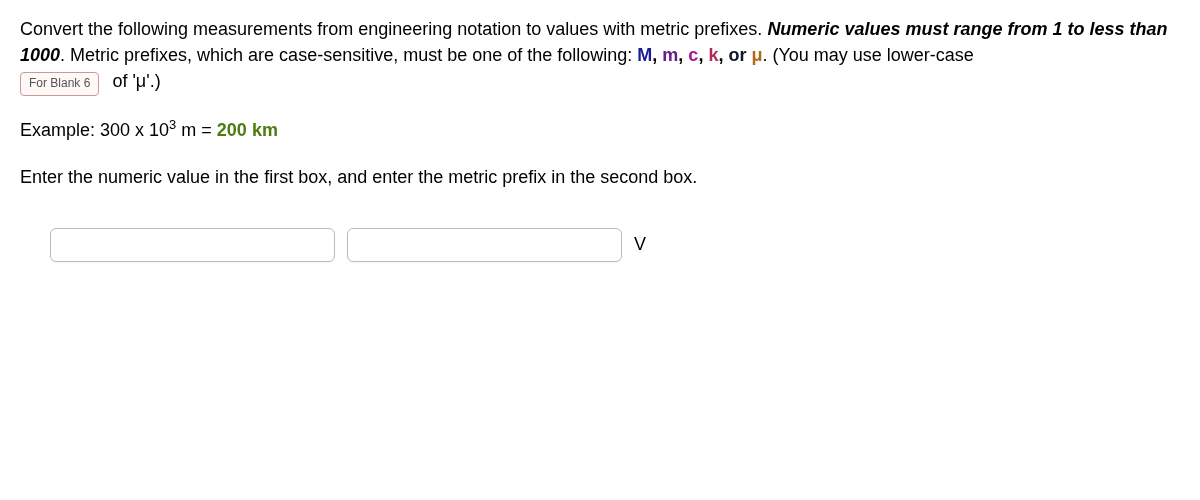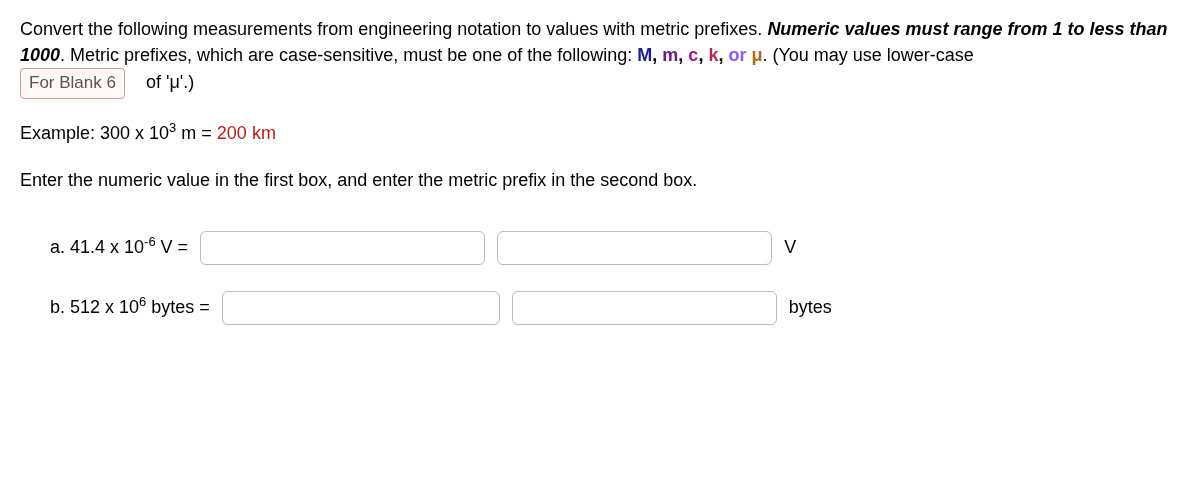--- a/index.html
+++ b/index.html
@@ -11,36 +11,36 @@
       width: 1200px;
       background: #fff;
     }
     .intro { line-height: 1.45; margin-bottom: 24px; }
     .bold-italic { font-weight: bold; font-style: italic; }
     .bold { font-weight: bold; }
     .color-M { color: #1a1a9a; font-weight: bold; }
     .color-m { color: #6a1a8a; font-weight: bold; }
     .color-c { color: #a01a8a; font-weight: bold; }
     .color-k { color: #b02a5a; font-weight: bold; }
-    .color-or { color: #8b5cf6; font-weight: bold; }
+    .color-or { color: #0f172a; font-weight: bold; }
     .color-mu { color: #b06a1a; font-weight: bold; }
     .blank-chip {
       display: inline-block;
       border: 1px solid #c99;
       border-radius: 4px;
       padding: 2px 8px;
-      font-size: 17px;
+      font-size: 12px;
       color: #555;
       background: #fff8f6;
       vertical-align: baseline;
-      margin-right: 16px;
+      margin-right: 8px;
     }
     .example { margin-bottom: 26px; }
     .example .ul { }
-    .example .ans { color: #b91c1c; font-weight: normal; }
+    .example .ans { color: #4d7c0f; font-weight: bold; }
     sup { font-size: 0.72em; vertical-align: super; line-height: 0; }
     .explain { margin-bottom: 40px; }
     .rows { padding-left: 30px; }
     .row {
       display: flex;
       align-items: center;
       margin-bottom: 26px;
       gap: 12px;
     }
     .label { white-space: nowrap; min-width: 0; }
@@ -74,28 +74,21 @@
 
 <div class="example">
   <span class="ul">Example:</span><span> 300 x 10</span><sup>3</sup><span> m = </span><span class="ans">200 km</span>
 </div>
 
 <div class="explain">Enter the numeric value in the first box, and enter the metric prefix in the second box.</div>
 
 <div class="rows">
 
   <div class="row row-a">
-    <span class="label"><span>a.  41.4 x 10</span><sup>-6</sup><span> V =</span></span>
     <input class="inp inp1" style="">
     <input class="inp inp2" style="">
     <span class="unit">V</span>
   </div>
 
-  <div class="row row-b">
-    <span class="label"><span>b.  512 x 10</span><sup>6</sup><span> bytes =</span></span>
-    <input class="inp inp1" style="">
-    <input class="inp inp2" style="">
-    <span class="unit">bytes</span>
-  </div>
 
 
 
 </div>
 
 </body></html>

